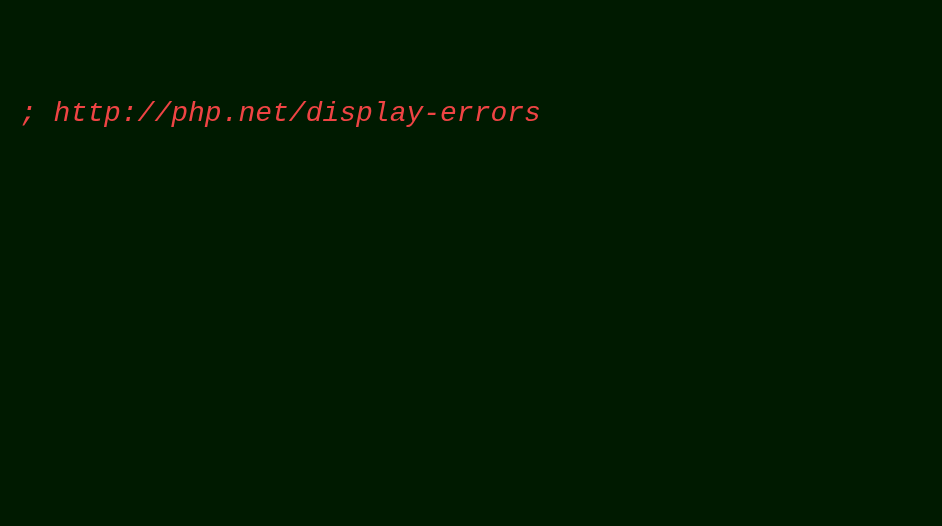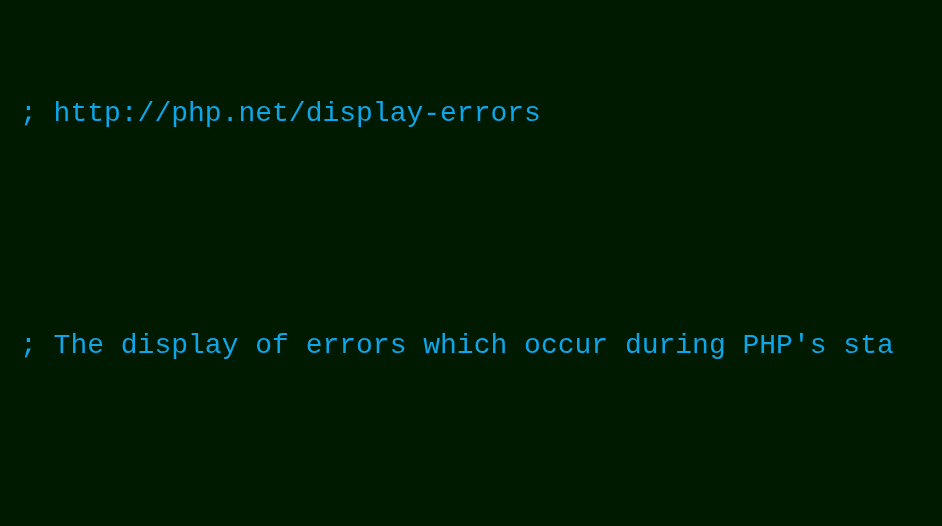--- a/index.html
+++ b/index.html
@@ -19,39 +19,39 @@
       padding: 18px 20px;
     }
 
     .code-block {
       color: #00aa00;
       white-space: pre-wrap;
       word-break: break-word;
     }
 
     .comment {
-      color: #0ea5e9;
+      color: #ef4444;
+      font-style: italic;
     }
 
     .keyword {
       color: #00ffff;
       font-weight: bold;
     }
 
     .line {
       display: block;
     }
   </style>
 </head>
 <body>
 
 <div class="code-block">
   <span class="line comment">; http://php.net/display-errors</span>
   <span class="line">&nbsp;</span>
-  <span class="line comment">; The display of errors which occur during PHP's sta</span>
   
   
   
   
   
   
   
   
   
   

